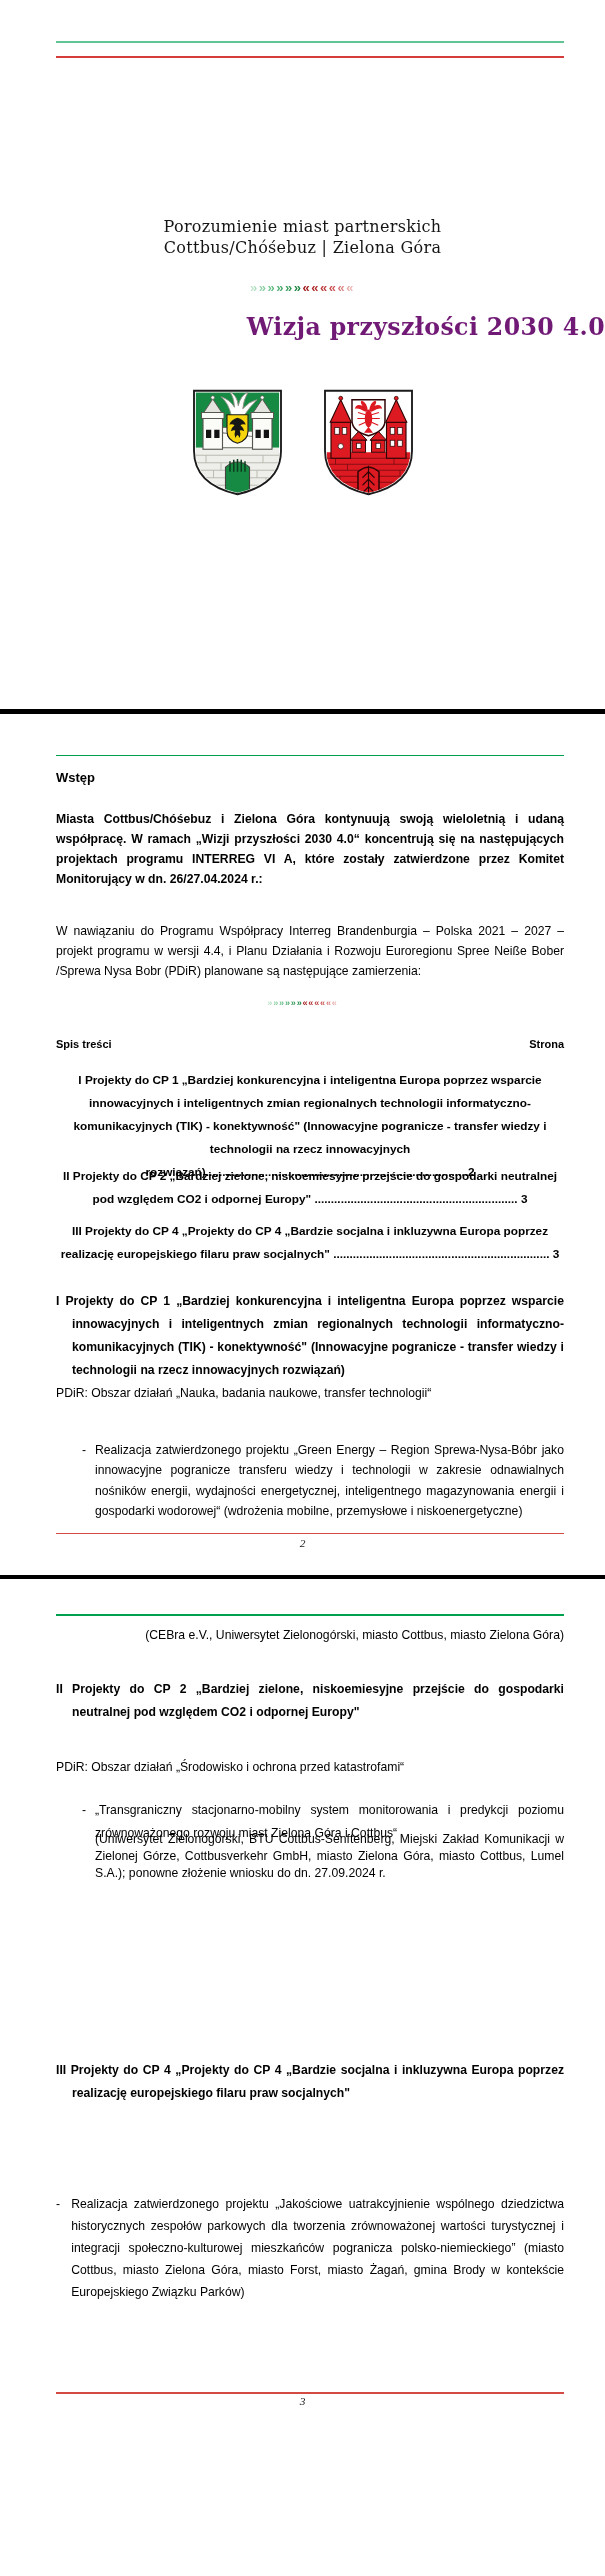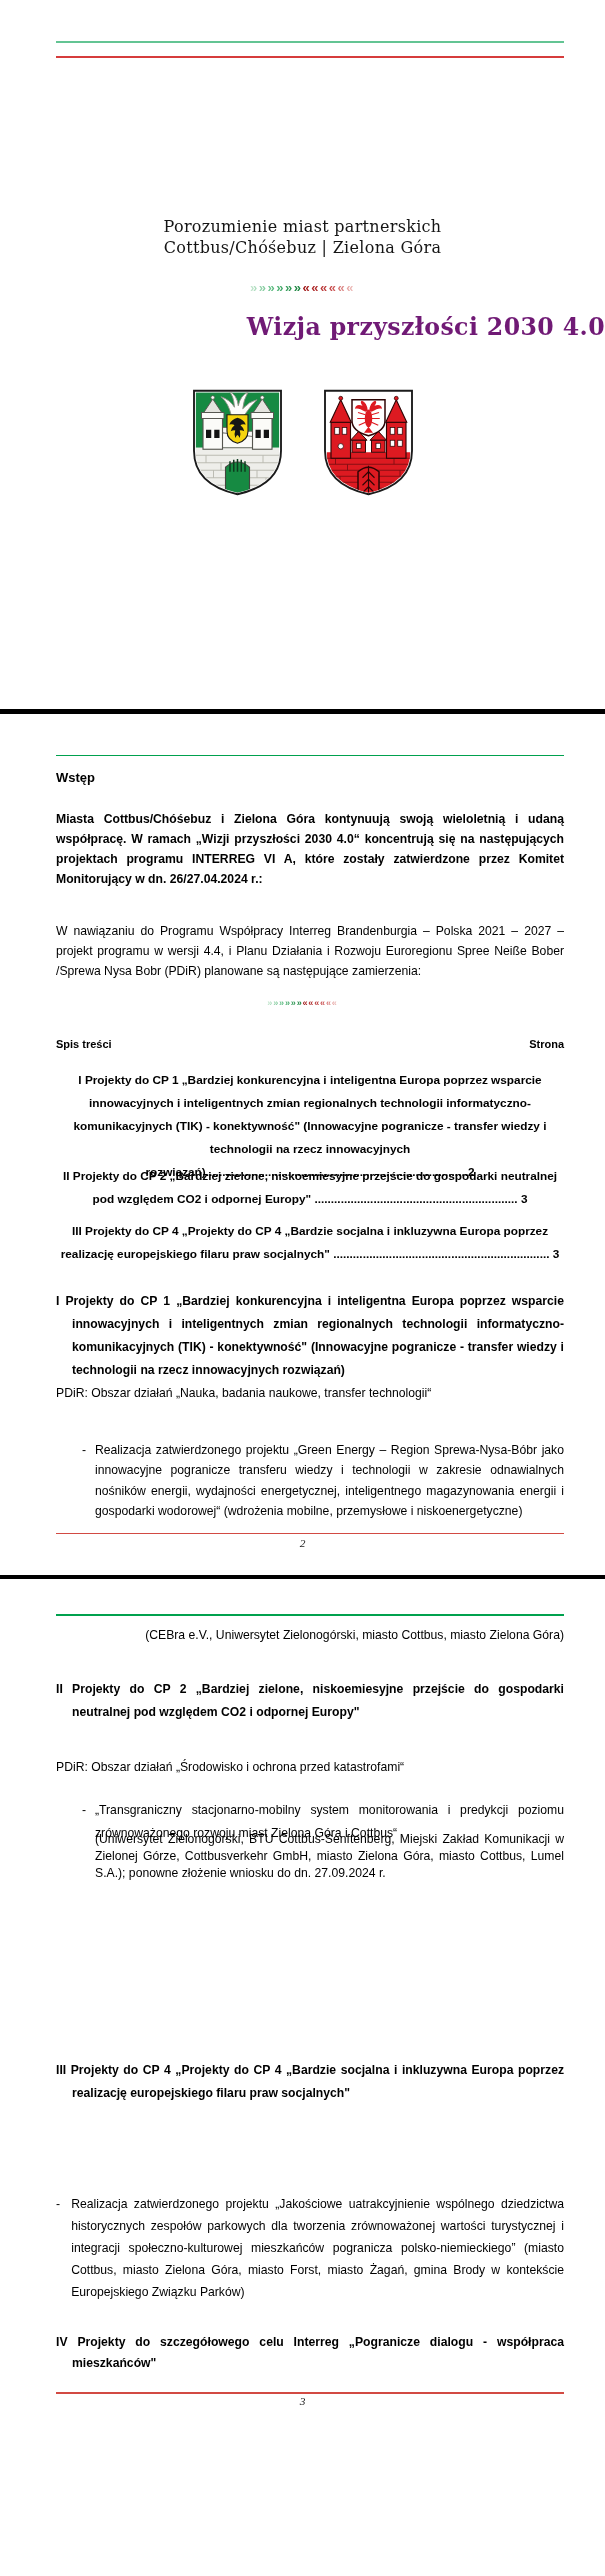--- a/index.html
+++ b/index.html
@@ -295,18 +295,17 @@
   <div class="abs para" id="partic">(Uniwersytet Zielonogórski, BTU Cottbus-Senftenberg, Miejski Zakład Komunikacji w Zielonej Górze, Cottbusverkehr GmbH, miasto Zielona Góra, miasto Cottbus, Lumel S.A.); ponowne złożenie wniosku do dn. 27.09.2024 r.</div>
 
   <div class="content sec-head" id="sec3">III Projekty do CP 4 „Projekty do CP 4 „Bardzie socjalna i inkluzywna Europa poprzez realizację europejskiego filaru praw socjalnych"</div>
 
 
   <div class="bullet" id="bullet3">
     <span class="dash">-</span>
     <span class="btext">Realizacja zatwierdzonego projektu „Jakościowe uatrakcyjnienie wspólnego dziedzictwa historycznych zespołów parkowych dla tworzenia zrównoważonej wartości turystycznej i integracji społeczno-kulturowej mieszkańców pogranicza polsko-niemieckiego” (miasto Cottbus, miasto Zielona Góra, miasto Forst, miasto Żagań, gmina Brody w kontekście Europejskiego Związku Parków)</span>
   </div>
 
-  <div class="content sec-head" id="sec4">IV Projekty do szczegółowego celu Interreg „Pogranicze dialogu - współpraca mieszkańców"</div>
 
   <div class="rule rule-red2" style="top:813px"></div>
   <div class="pagenum" id="pn3">3</div>
 </div>
 
 
 </body></html>

